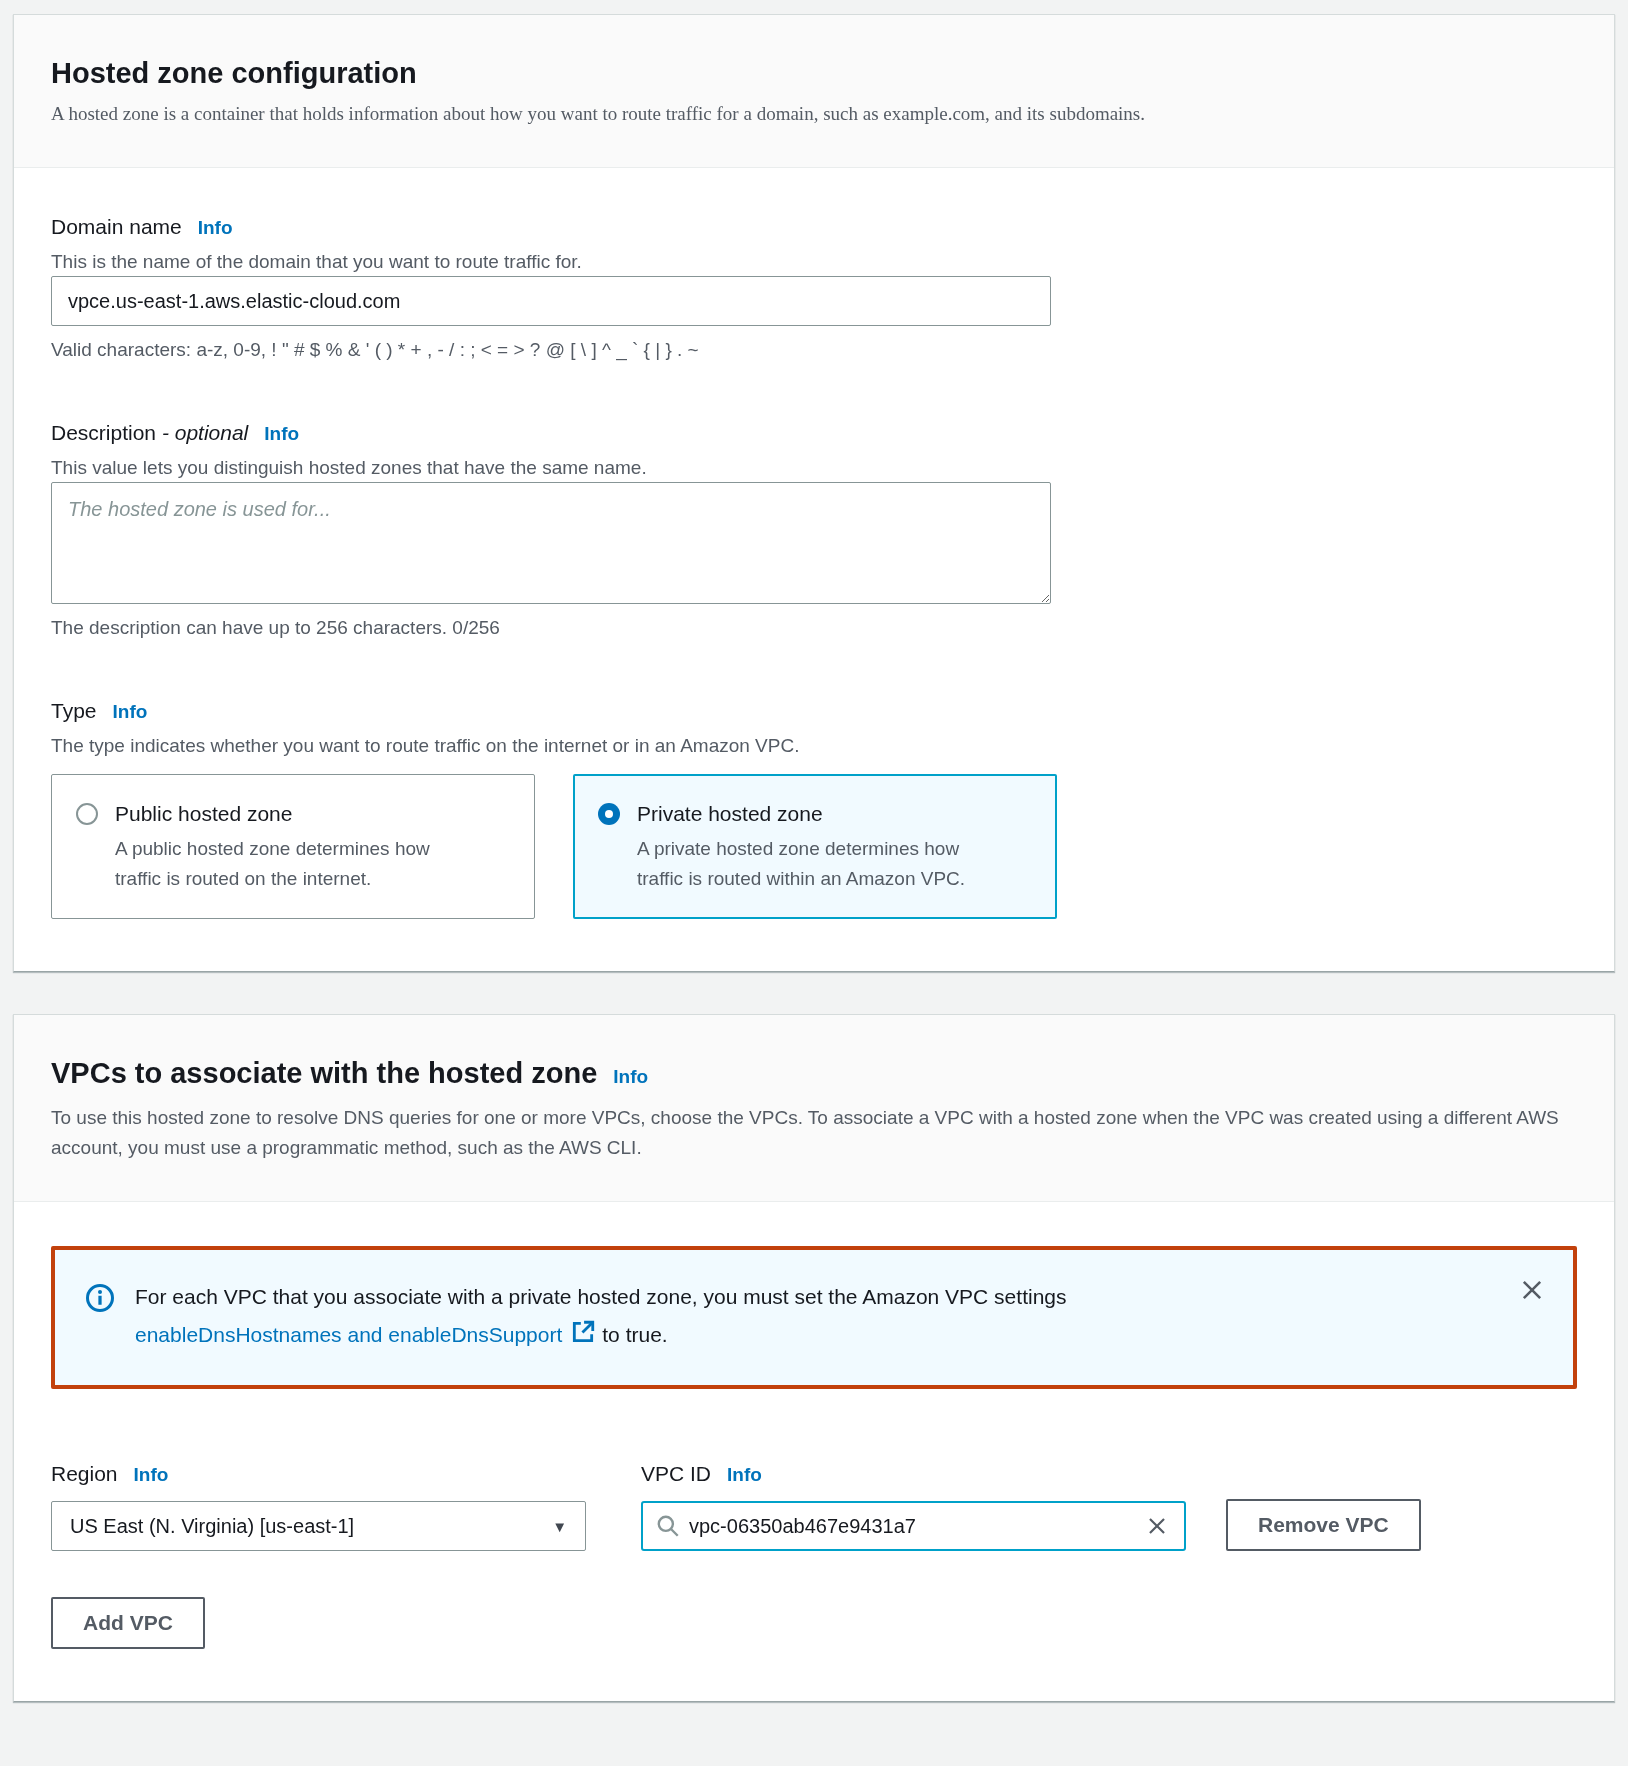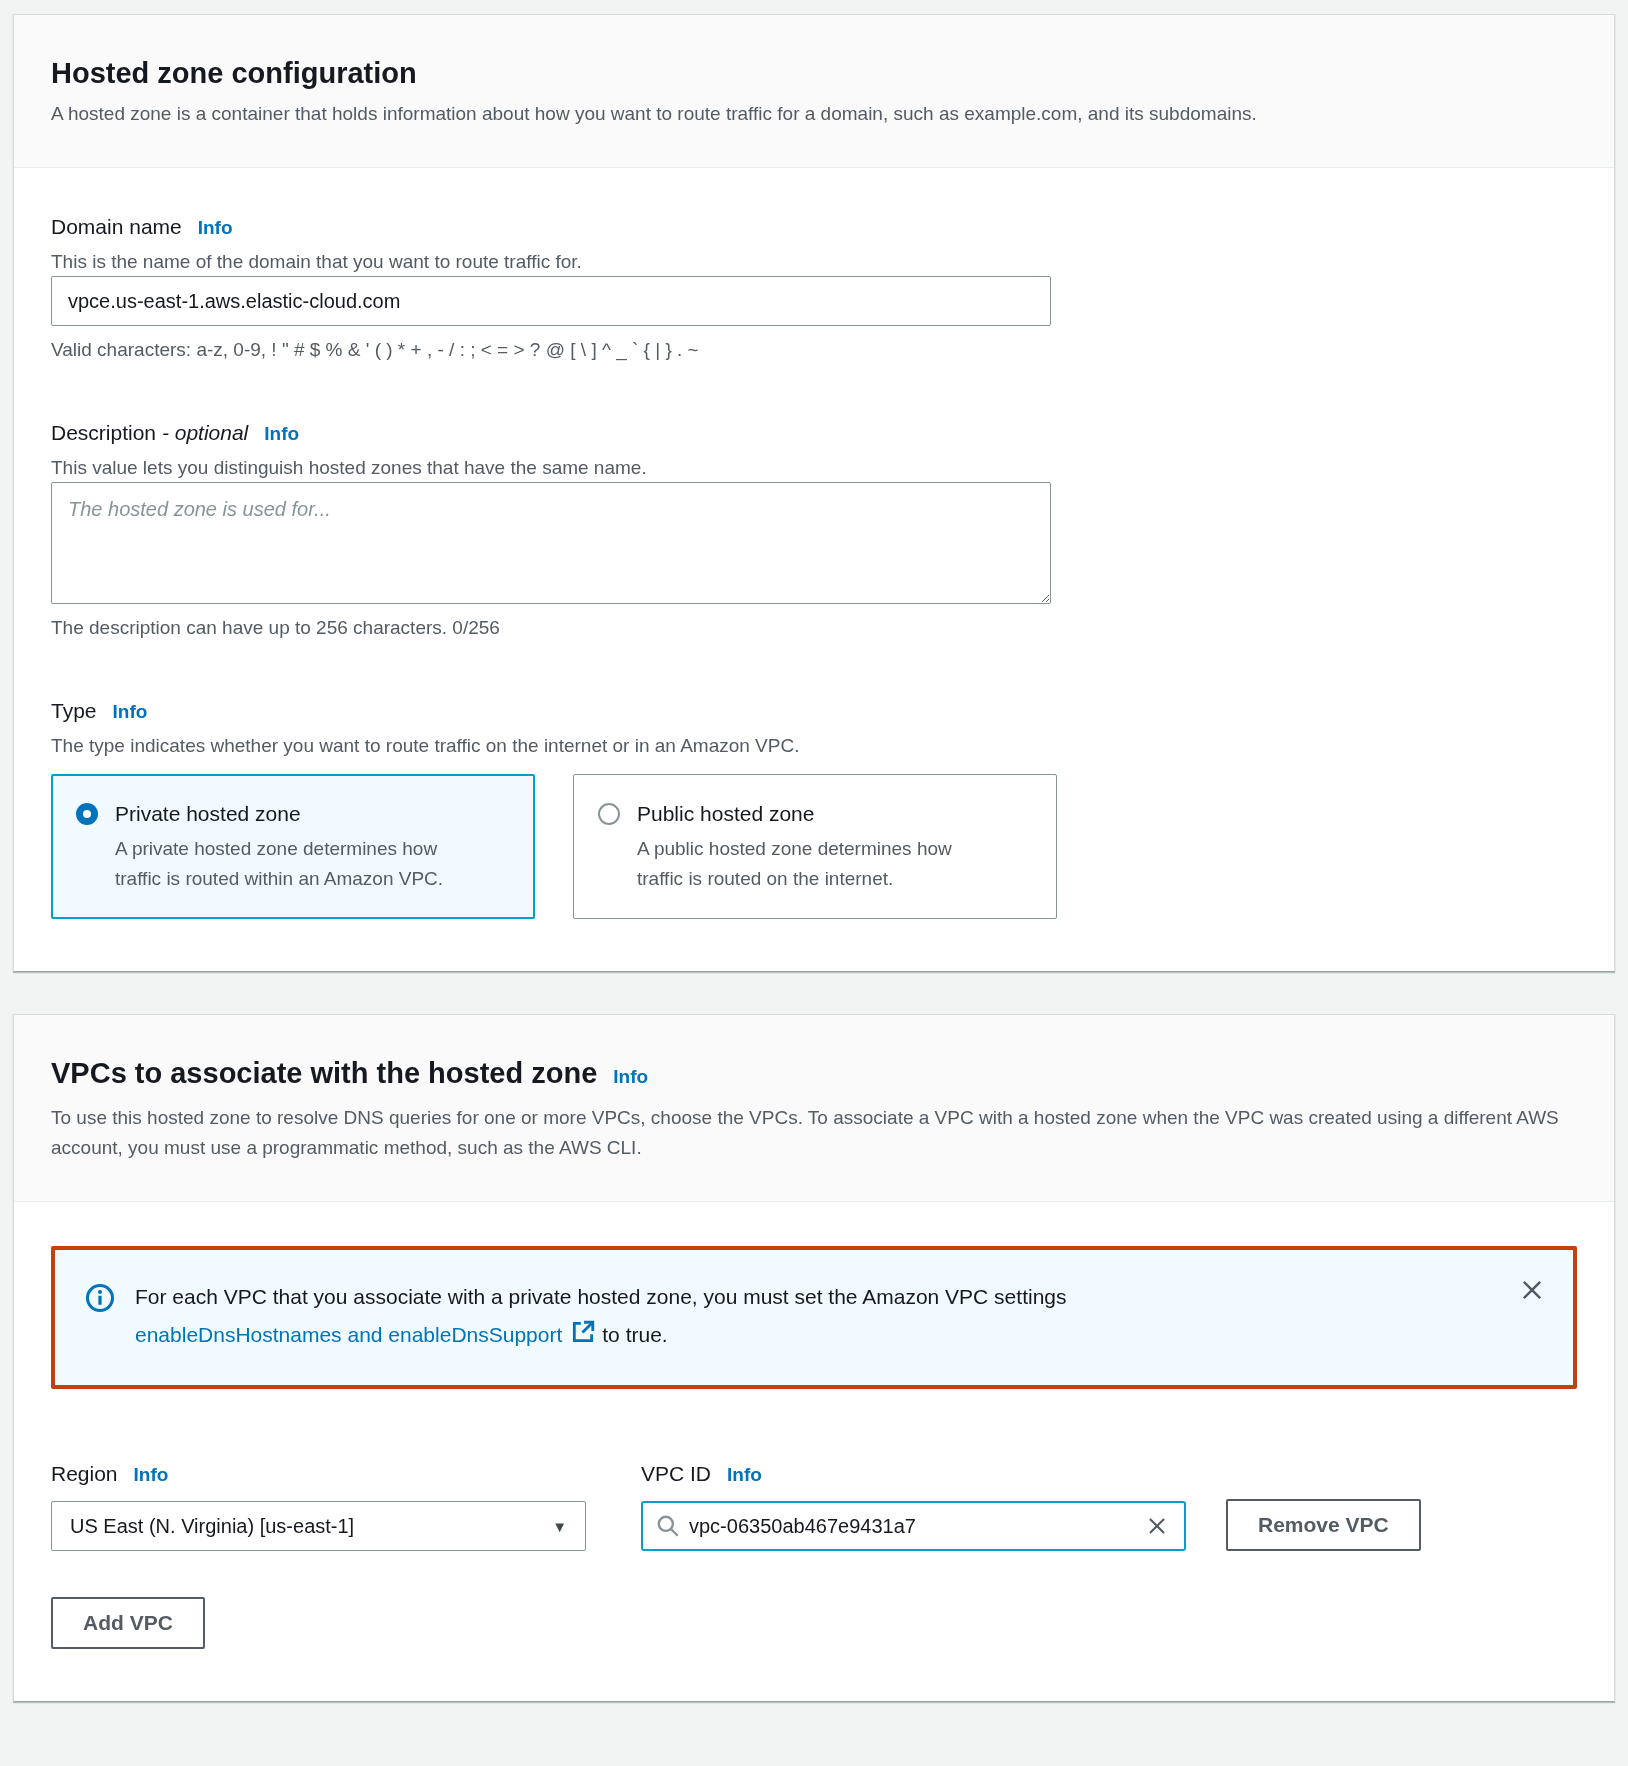--- a/index.html
+++ b/index.html
@@ -28,21 +28,21 @@
     font-weight: 700;
     color: #16191f;
     line-height: 36px;
   }
   .panel-desc {
     margin-top: 8px;
     font-size: 19px;
     line-height: 30px;
     color: #545b64;
   }
-  .panel-desc.narrow { max-width: 1280px; }
+  .panel-desc.narrow { max-width: 1280px; font-family: Liberation Serif, serif; }
   .panel-desc.wide { max-width: 1515px; }
   .panel-body { padding: 44px 37px 52px 37px; }
 
   .info-link {
     color: #0073bb;
     font-size: 19px;
     font-weight: 700;
     text-decoration: none;
     margin-left: 16px;
     cursor: pointer;
@@ -225,36 +225,36 @@
       <div class="field-constraint">The description can have up to 256 characters. 0/256</div>
     </div>
 
     <div class="field">
       <div>
         <span class="field-label">Type</span><a class="info-link">Info</a>
       </div>
       <div class="field-help">The type indicates whether you want to route traffic on the internet or in an Amazon VPC.</div>
       <div class="radio-cards">
 
+        <div class="radio-card">
+          <div class="radio-row">
+            <span class="radio-circle"></span>
+            <span class="radio-title">Public hosted zone</span>
+          </div>
+          <div class="radio-desc">A public hosted zone determines how traffic is routed on the internet.</div>
+        </div>
+
         <div class="radio-card selected">
           <div class="radio-row">
             <span class="radio-circle checked">
                 <span class="radio-dot"></span>
               </span>
             <span class="radio-title">Private hosted zone</span>
           </div>
           <div class="radio-desc">A private hosted zone determines how traffic is routed within an Amazon VPC.</div>
-        </div>
-
-        <div class="radio-card">
-          <div class="radio-row">
-            <span class="radio-circle"></span>
-            <span class="radio-title">Public hosted zone</span>
-          </div>
-          <div class="radio-desc">A public hosted zone determines how traffic is routed on the internet.</div>
         </div>
 
       </div>
     </div>
 
   </div>
 </section>
 
 <section class="panel">
   <div class="panel-header">

